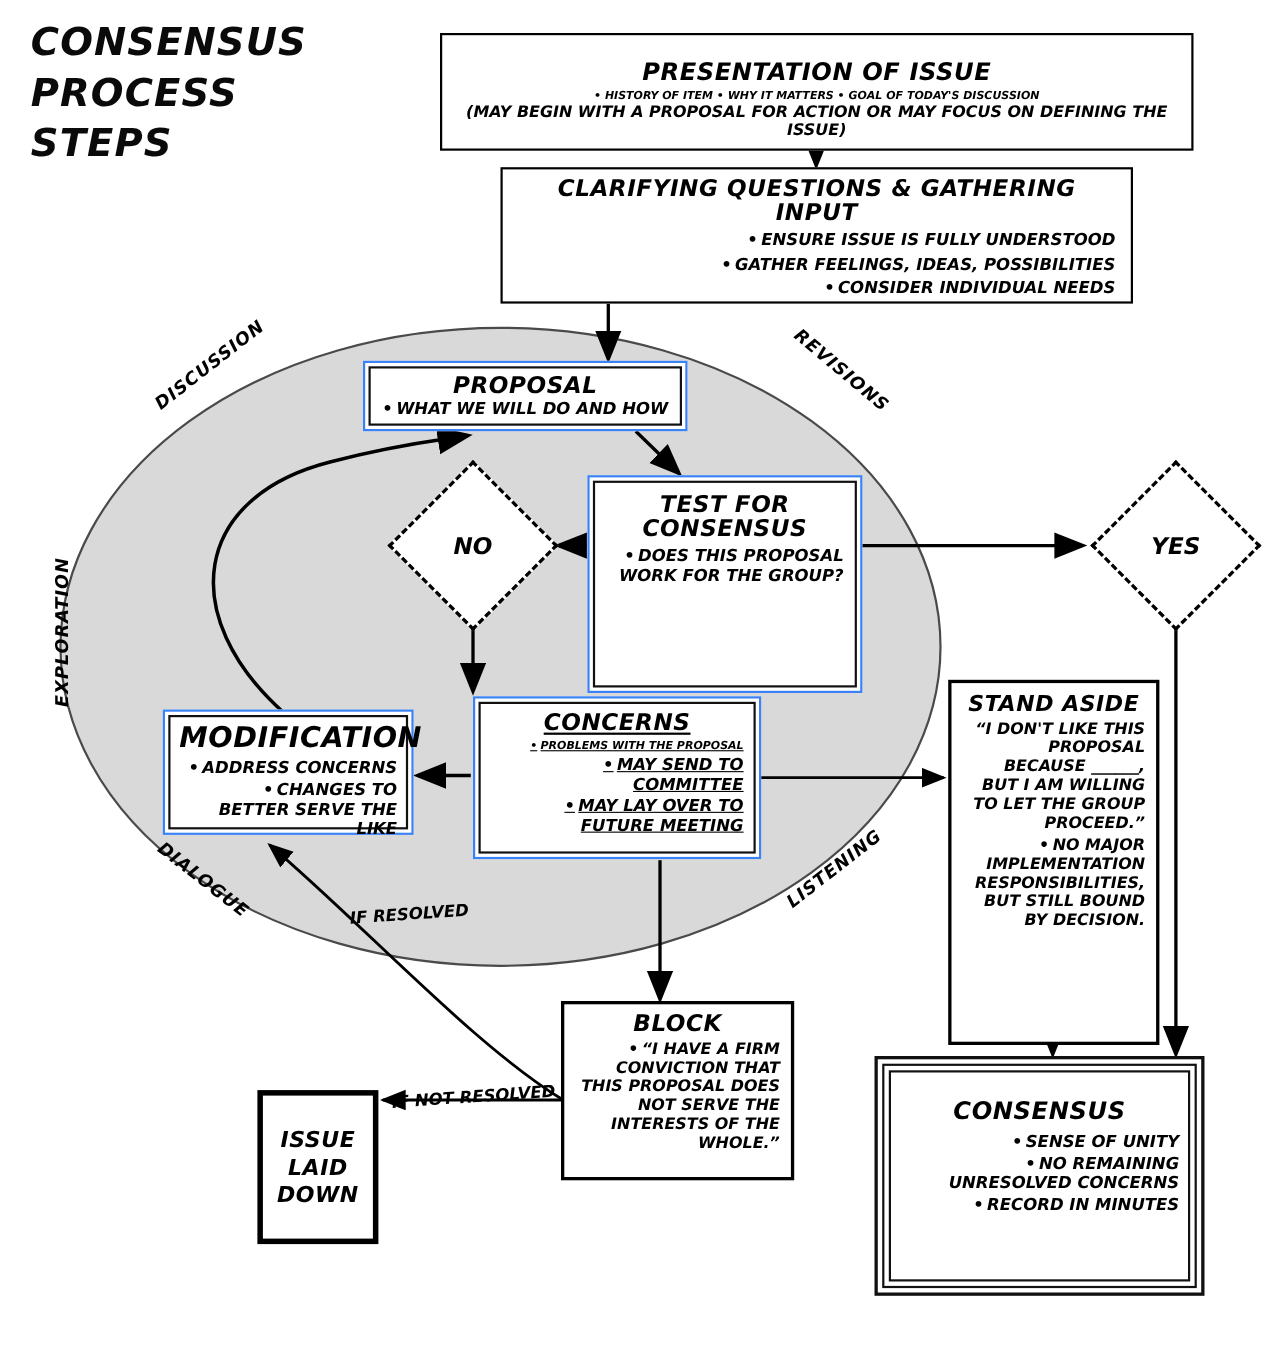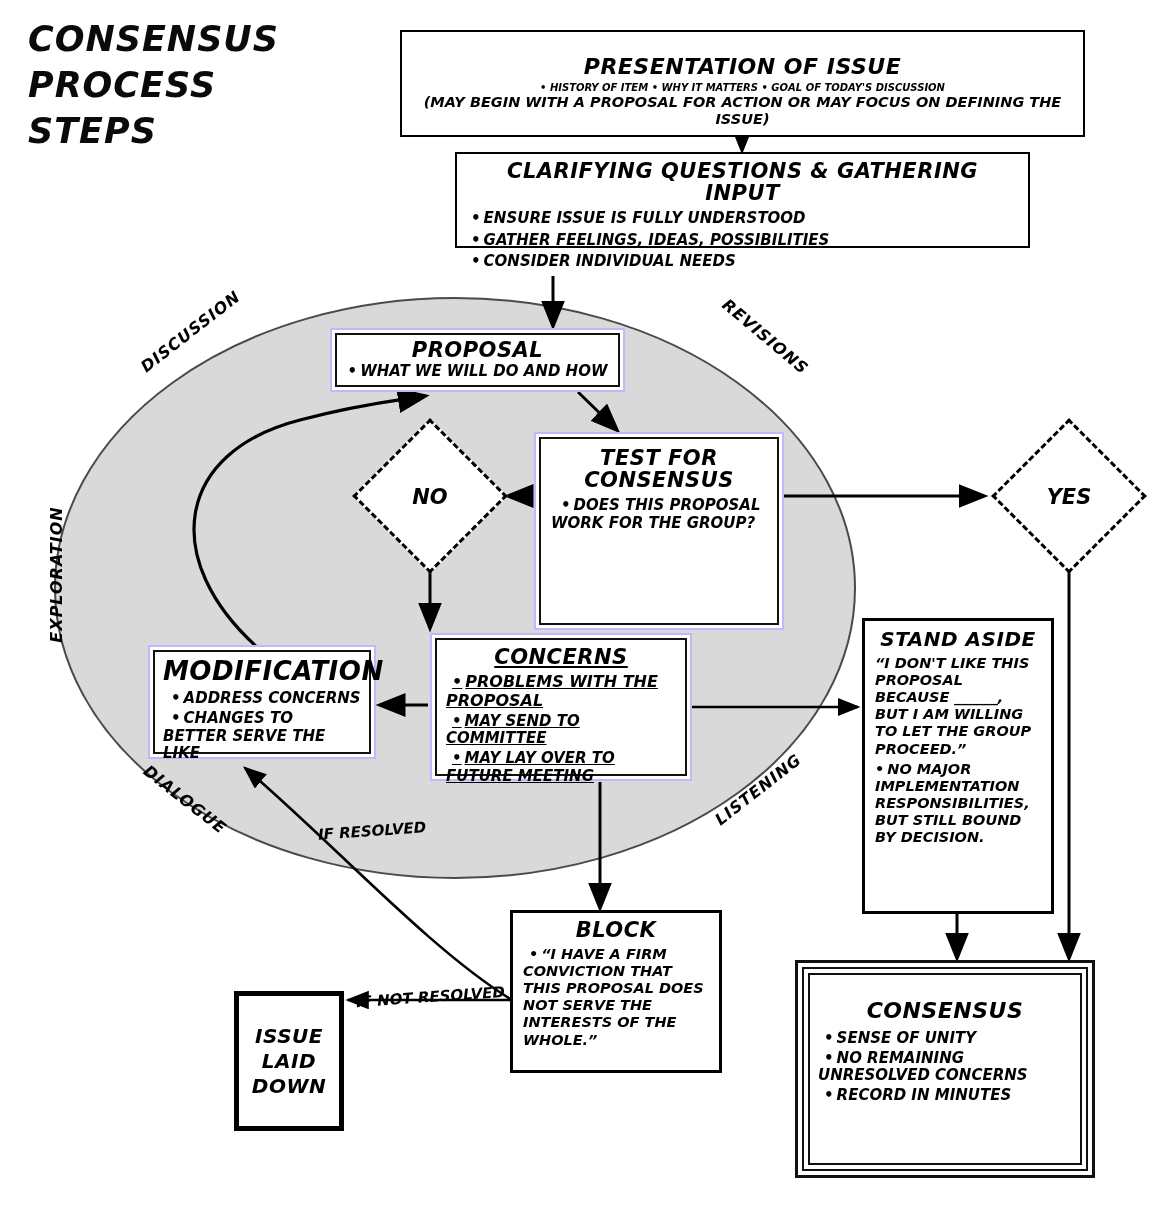--- a/index.html
+++ b/index.html
@@ -14,21 +14,21 @@
 
   
   .node{
     position:absolute;
     background:#fff;
     border:2px solid #000;
     box-sizing:border-box;
     color:#000;
   }
   .node.dbl{
-    border:2px solid #c4b5fd;
+    border:2px solid #3b82f6;
     padding:3px;
     box-shadow:0 0 0 0 #000;
   }
   .node.dbl > .inner{
     border:2px solid #111;
     width:100%;height:100%;
     box-sizing:border-box;
     padding:4px 6px;
     background:#fff;
   }
@@ -58,20 +58,21 @@
     text-align:center;
     letter-spacing:0.5px;
     line-height:1.05;
     color:#000;
   }
   .bl{
     font-family:"DejaVu Sans", sans-serif;
     font-weight:bold;font-style:italic;
     line-height:1.18;
     color:#000;
+    text-align:right;
   }
   .bl .b{margin-right:3px;}
   .ctr{text-align:center;}
 
   
   #page-title{
     position:absolute;left:28px;top:16px;width:330px;
     font-family:"DejaVu Sans", sans-serif;
     font-weight:bold;font-style:italic;
     font-size:35px;line-height:1.32;
@@ -174,21 +175,21 @@
   <div class="arcword" style="left:-12px;top:565px;transform:rotate(-90deg);">EXPLORATION</div>
   <div class="arcword" style="left:135px;top:790px;transform:rotate(38deg);">DIALOGUE</div>
   <div class="arcword" style="left:706px;top:780px;transform:rotate(-38deg);">LISTENING</div>
 
   <div class="node plain" style="left:400px;top:30px;width:685px;height:107px;">
     <div class="ttl" style="font-size:22px;margin-top:3px;">PRESENTATION OF ISSUE</div>
     <div class="bl ctr" style="font-size:10px;margin-top:4px;">• HISTORY OF ITEM      • WHY IT MATTERS      • GOAL OF TODAY'S DISCUSSION</div>
     <div class="bl ctr" style="font-size:14.5px;">(MAY BEGIN WITH A PROPOSAL FOR ACTION OR MAY FOCUS ON DEFINING THE ISSUE)</div>
   </div>
 
-  <div class="node plain" style="left:455px;top:152px;width:575px;height:96px;padding:6px 14px;">
+  <div class="node plain" style="left:455px;top:152px;width:575px;height:124px;padding:6px 14px;">
     <div class="ttl" style="font-size:21px;">CLARIFYING QUESTIONS &amp; GATHERING INPUT</div>
     <div class="bl" style="font-size:15px;margin-top:6px;">
       <span class="b">•</span><span>ENSURE ISSUE IS FULLY UNDERSTOOD</span>
     </div>
     <div class="bl" style="font-size:15px;margin-top:4px;">
       <span class="b">•</span><span>GATHER FEELINGS, IDEAS, POSSIBILITIES</span>
     </div>
     <div class="bl" style="font-size:15px;margin-top:4px;">
       <span class="b">•</span><span>CONSIDER INDIVIDUAL NEEDS</span>
     </div>
@@ -227,33 +228,33 @@
       </div>
       <div class="bl" style="font-size:15px;margin-top:2px;text-indent:8px;">
         <span class="b">•</span><span>CHANGES TO BETTER SERVE THE LIKE</span>
       </div>
     </div>
   </div>
 
   <div class="node dbl" style="left:430px;top:633px;width:262px;height:148px;">
     <div class="inner" style="padding:6px 9px;text-decoration:underline;">
       <div class="ttl" style="font-size:21px;">CONCERNS</div>
-      <div class="bl" style="font-size:16px;margin-top:5px;text-indent:6px;">
+      <div class="bl" style="font-size:10px;margin-top:5px;text-indent:6px;">
         <span class="b">•</span><span>PROBLEMS WITH THE PROPOSAL</span>
       </div>
       <div class="bl" style="font-size:15px;margin-top:2px;text-indent:6px;">
         <span class="b">•</span><span>MAY SEND TO COMMITTEE</span>
       </div>
       <div class="bl" style="font-size:15px;margin-top:2px;text-indent:6px;">
         <span class="b">•</span><span>MAY LAY OVER TO FUTURE MEETING</span>
       </div>
     </div>
   </div>
 
-  <div class="node plain" style="left:862px;top:618px;width:192px;height:296px;border-width:3px;padding:8px 10px;">
+  <div class="node plain" style="left:862px;top:618px;width:192px;height:332px;border-width:3px;padding:8px 10px;">
     <div class="ttl" style="font-size:20px;">STAND ASIDE</div>
     <div class="bl" style="font-size:14.5px;margin-top:5px;">“I DON'T LIKE THIS PROPOSAL BECAUSE ______, BUT I AM WILLING TO LET THE GROUP PROCEED.”</div>
     <div class="bl" style="font-size:14.5px;margin-top:3px;">
       <span class="b">•</span><span>NO MAJOR IMPLEMENTATION RESPONSIBILITIES, BUT STILL BOUND BY DECISION.</span>
     </div>
   </div>
 
   <div class="node plain" style="left:510px;top:910px;width:212px;height:163px;border-width:3px;padding:6px 10px;">
     <div class="ttl" style="font-size:21px;">BLOCK</div>
     <div class="bl" style="font-size:14.5px;margin-top:5px;text-indent:6px;">

